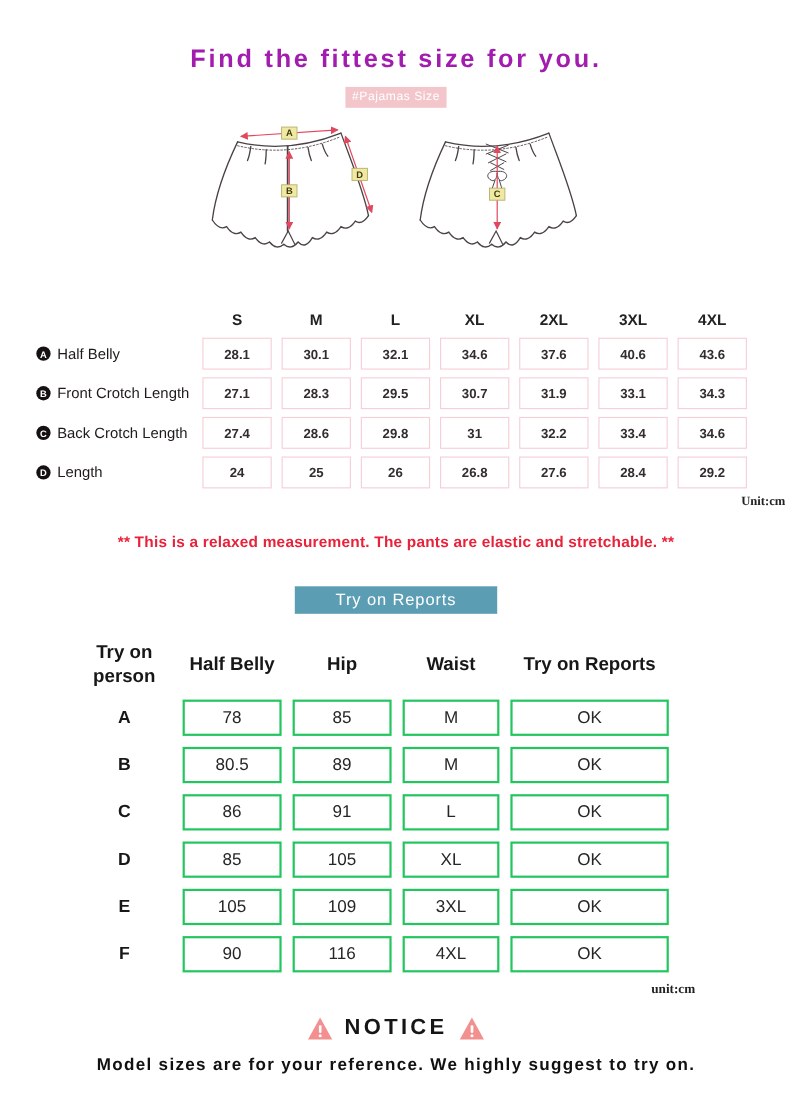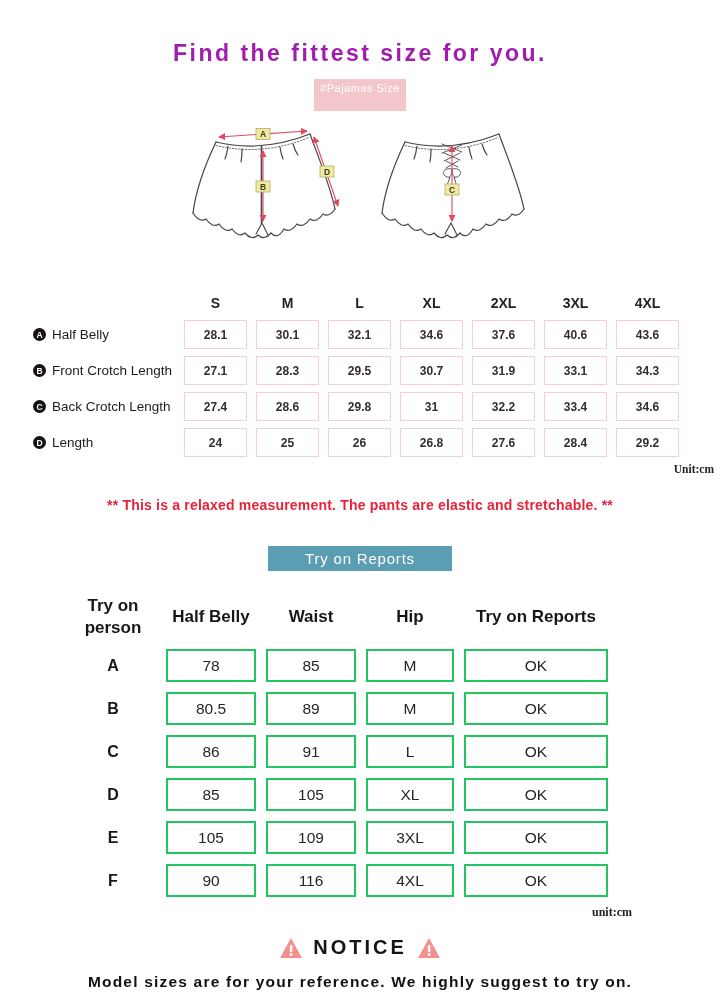--- a/index.html
+++ b/index.html
@@ -7,21 +7,21 @@
     width:720px;height:1000px;background:#ffffff;overflow:hidden;
     font-family:"Liberation Sans","DejaVu Sans",sans-serif;color:#1c1c1c;
   }
   .page{width:720px;height:1000px;position:relative;}
 
   .title{
     margin:40px 0 12px 0;text-align:center;font-size:23px;font-weight:700;
     letter-spacing:2.5px;color:#a21caf;
   }
   .tag{
-    margin:11px auto 0 auto;width:92px;height:32px;line-height:19px;
+    margin:11px auto 0 auto;width:92px;height:19px;line-height:19px;
     background:#f3c6cb;color:#ffffff;font-size:11px;text-align:center;
     letter-spacing:0.5px;
   }
   .diagram{margin:16px auto 0 auto;width:336px;height:132px;}
 
   
   .size-table{
     display:grid;
     grid-template-columns:142px repeat(7,63px);
     column-gap:9px;row-gap:7px;
@@ -231,22 +231,22 @@
 
   <div class="unit unit-top">Unit:cm</div>
 
   <div class="note">** This is a relaxed measurement. The pants are elastic and stretchable. **</div>
 
   <div class="tryon-banner">Try on Reports</div>
 
   <div class="tryon-table" id="tryon-table">
       <div class="tryon-header tryon-header-person">Try on person</div>
       <div class="tryon-header">Half Belly</div>
+      <div class="tryon-header">Hip</div>
       <div class="tryon-header">Waist</div>
-      <div class="tryon-header">Hip</div>
       <div class="tryon-header">Try on Reports</div>
       <div class="tryon-row-label">A</div>
       <div class="tryon-cell">78</div>
       <div class="tryon-cell">85</div>
       <div class="tryon-cell">M</div>
       <div class="tryon-cell">OK</div>
       <div class="tryon-row-label">B</div>
       <div class="tryon-cell">80.5</div>
       <div class="tryon-cell">89</div>
       <div class="tryon-cell">M</div>

